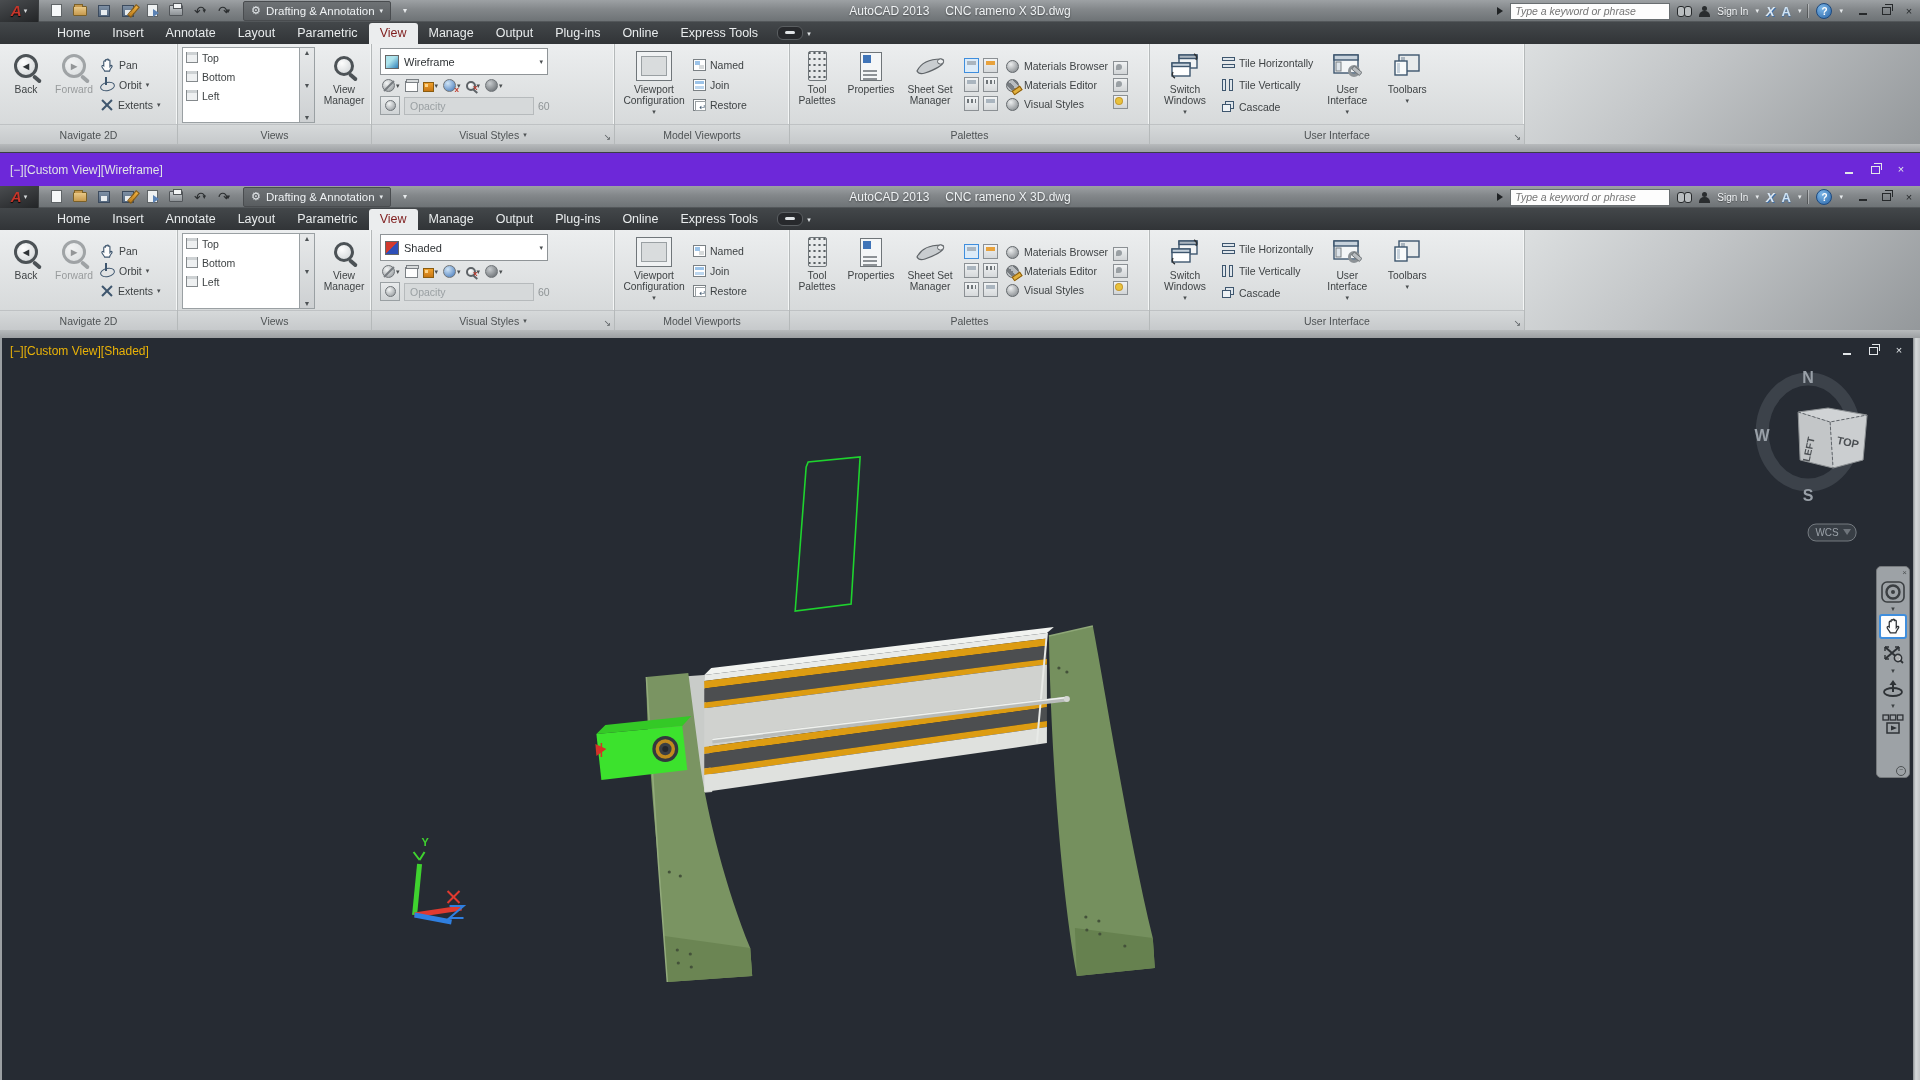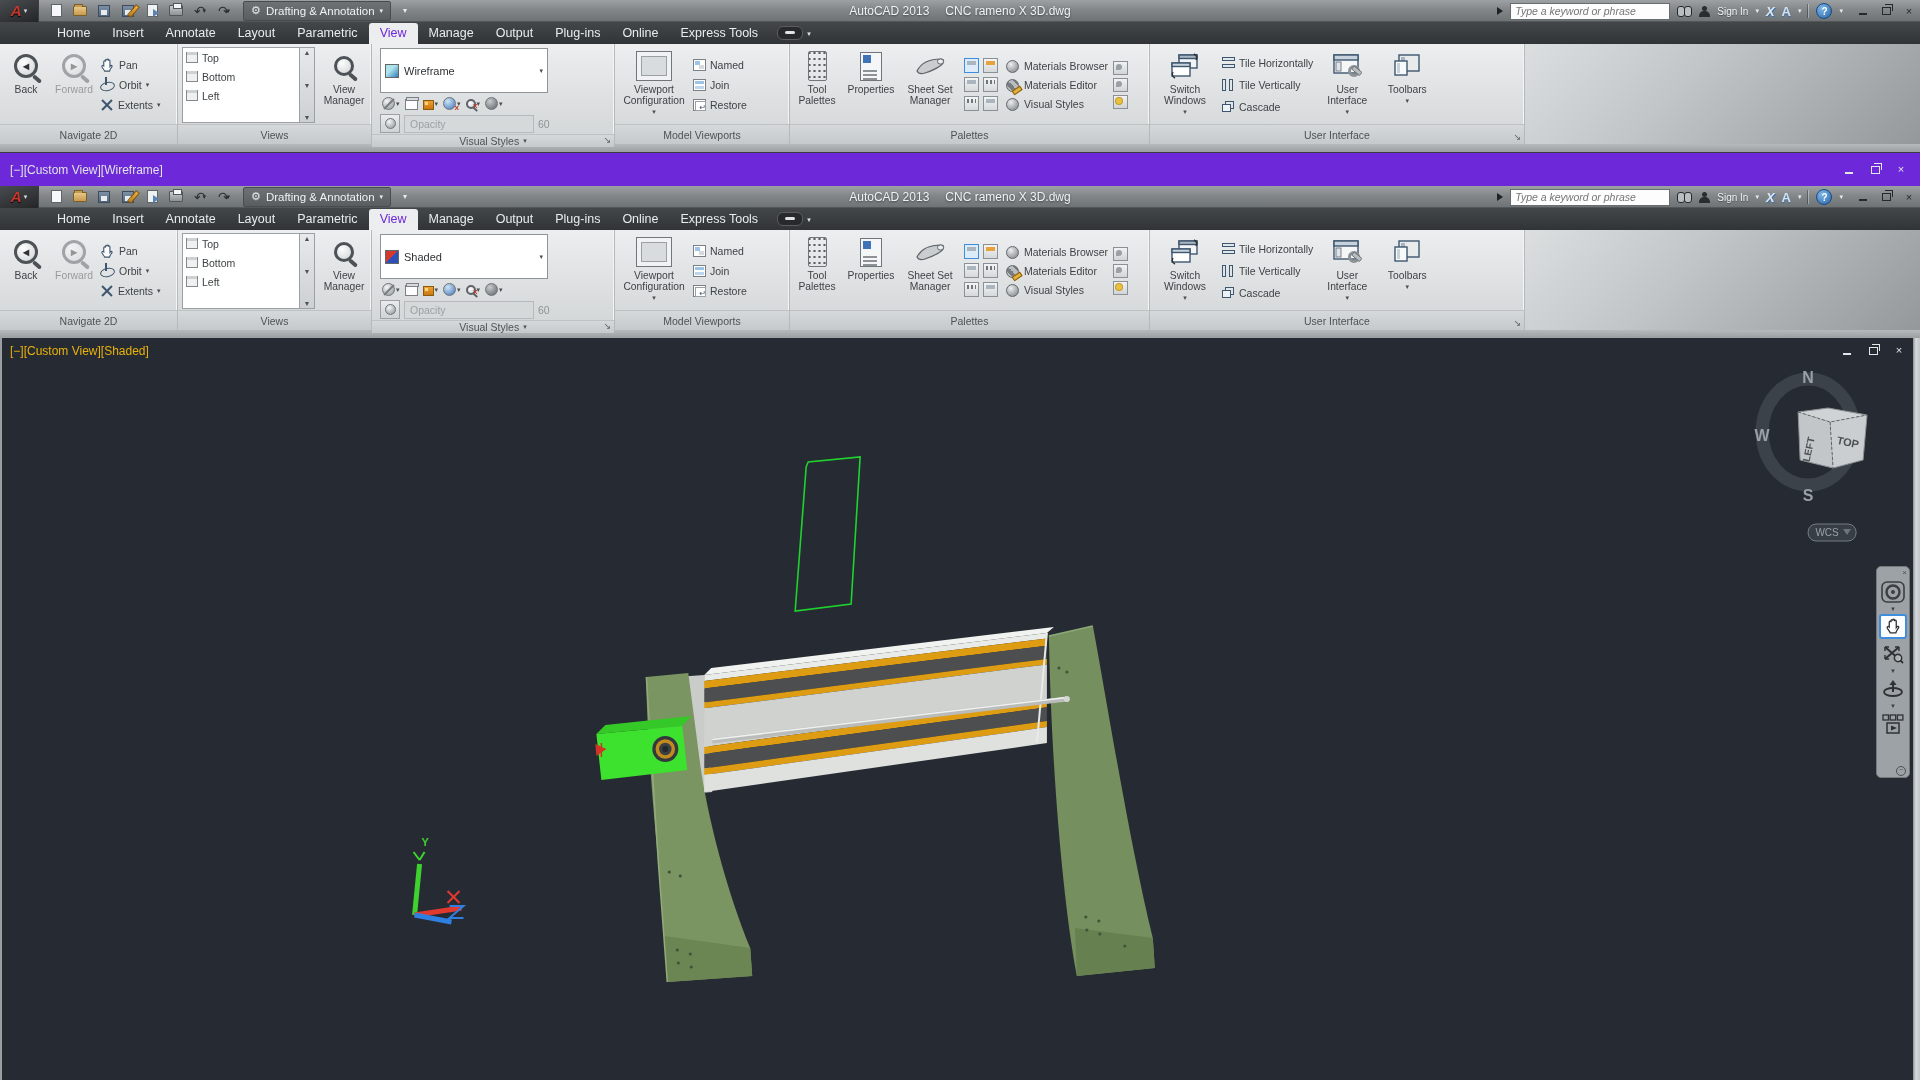--- a/index.html
+++ b/index.html
@@ -54,21 +54,21 @@
   .winbtns{display:flex;align-items:center;gap:9px;margin-left:6px;}
   .wb{display:flex;align-items:center;justify-content:center;width:14px;height:13px;color:#26292b;font-size:11px;line-height:11px;}
   .wb .bar{width:8px;height:2px;background:currentColor;margin-top:6px;}
   .wb .rest{width:7px;height:6px;border:1.4px solid currentColor;position:relative;background:transparent;}
   .wb .rest:before{content:"";position:absolute;left:2px;top:-4px;width:7px;height:6px;border:1.4px solid currentColor;border-bottom:none;border-left:none;}
   .light .wb{color:#e2e6e9;}
 
   
   .tabrow{height:22px;background:linear-gradient(#43474a,#313437);display:flex;align-items:flex-end;padding-left:46px;box-sizing:border-box;}
   .tab{font-size:12.5px;color:#e9eced;padding:3px 11px 4px;cursor:default;}
-  .tab.active{background:#ebedee;color:#6d28d9;border-radius:3px 3px 0 0;}
+  .tab.active{background:#ebedee;color:#7f1d1d;border-radius:3px 3px 0 0;}
   .ribbon-pill{width:24px;height:12px;border-radius:6px;background:#27292c;border:1px solid #5a5e61;margin:0 4px 4px 8px;position:relative;}
   .ribbon-pill:before{content:"";position:absolute;left:7px;top:4px;width:10px;height:3px;background:#dfe3e5;border-radius:2px;}
   .tab-dd{color:#dfe3e5;font-size:7px;margin-bottom:6px;}
 
   
   .ribbon{display:flex;height:100px;background:linear-gradient(#eceeef,#d2d5d6);}
   .panel{display:flex;flex-direction:column;box-sizing:border-box;border-right:1px solid #b5b9ba;box-shadow:inset -1px 0 0 #f4f6f6;}
   .panel-content{flex:1;display:flex;align-items:stretch;padding:3px 4px 1px;gap:2px;box-sizing:border-box;}
   .panel-label{height:19px;display:flex;align-items:center;justify-content:center;gap:4px;
     font-size:10.5px;color:#4e5254;background:linear-gradient(#d6d9da,#c6c9cb);border-top:1px solid #bfc2c4;position:relative;}
@@ -93,21 +93,21 @@
   .ic-ext:before,.ic-ext:after{content:"";position:absolute;left:6px;top:0;width:2px;height:14px;background:#3e566e;}
   .ic-ext:before{transform:rotate(45deg);}.ic-ext:after{transform:rotate(-45deg);}
   
   .listbox{width:116px;background:#fff;border:1px solid #9aa0a3;display:flex;flex-direction:column;}
   .lrow{display:flex;align-items:center;gap:4px;height:19px;padding-left:3px;font-size:10.5px;color:#3f4345;}
   .cubeic{width:12px;height:11px;background:#eef0f1;border:1px solid #84898c;position:relative;}
   .cubeic:before{content:"";position:absolute;left:0;top:-1px;width:100%;height:3px;background:#cdd1d3;}
   .vscroll{width:14px;background:linear-gradient(#e7e9ea,#cdd0d2);border:1px solid #9aa0a3;border-left:none;display:flex;flex-direction:column;align-items:center;justify-content:space-between;padding:1px 0;font-size:7px;color:#4e5356;}
   
   .vscol{display:flex;flex-direction:column;gap:3px;padding-top:1px;}
-  .vsdrop{width:158px;height:19px;background:#fff;border:1px solid #8f9497;display:flex;align-items:center;gap:5px;padding:12px 4px;font-size:11px;color:#2f3336;}
+  .vsdrop{width:158px;height:19px;background:#fff;border:1px solid #8f9497;display:flex;align-items:center;gap:5px;padding:3px 4px;font-size:11px;color:#2f3336;}
   .vsdrop .spring{flex:1;}
   .vsicon{width:12px;height:12px;border:1px solid #666;}
   .vsicon-wire{background:linear-gradient(135deg,#aee4ec 40%,#2e7fb8);}
   .vsicon-shaded{background:linear-gradient(135deg,#d23a2e 50%,#2e4fb8 50%);}
   .vsrow{display:flex;align-items:center;gap:1px;}
   .vsbtn{display:flex;align-items:center;gap:1px;padding:1px 2px;}
   .sph{width:13px;height:13px;border-radius:50%;background:radial-gradient(circle at 35% 30%,#f4f6f6,#8d9296);border:1px solid #6f7478;}
   .sph-blue{background:radial-gradient(circle at 35% 30%,#cfe4f6,#3f74b8);}
   .sph-dark{background:radial-gradient(circle at 35% 30%,#c8cccf,#5d6266);}
   .slash:before{content:"";position:absolute;left:-1px;top:5px;width:14px;height:2px;background:#777c80;transform:rotate(-45deg);}

